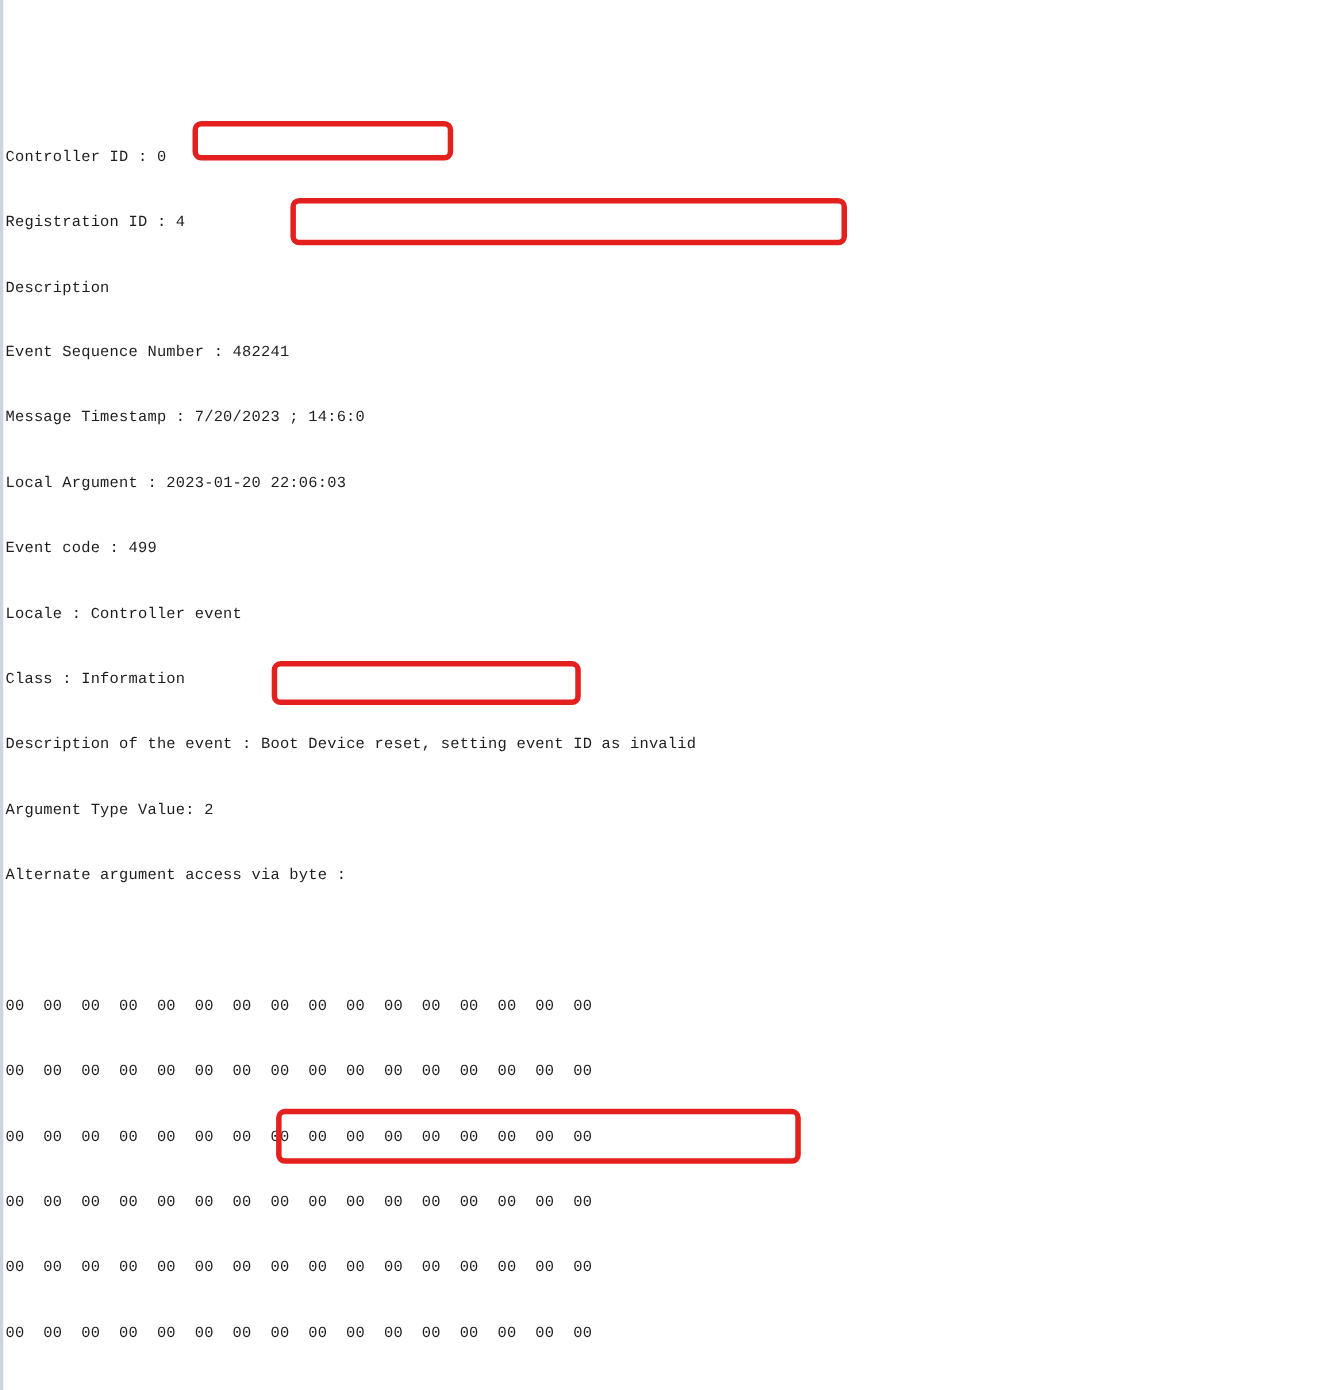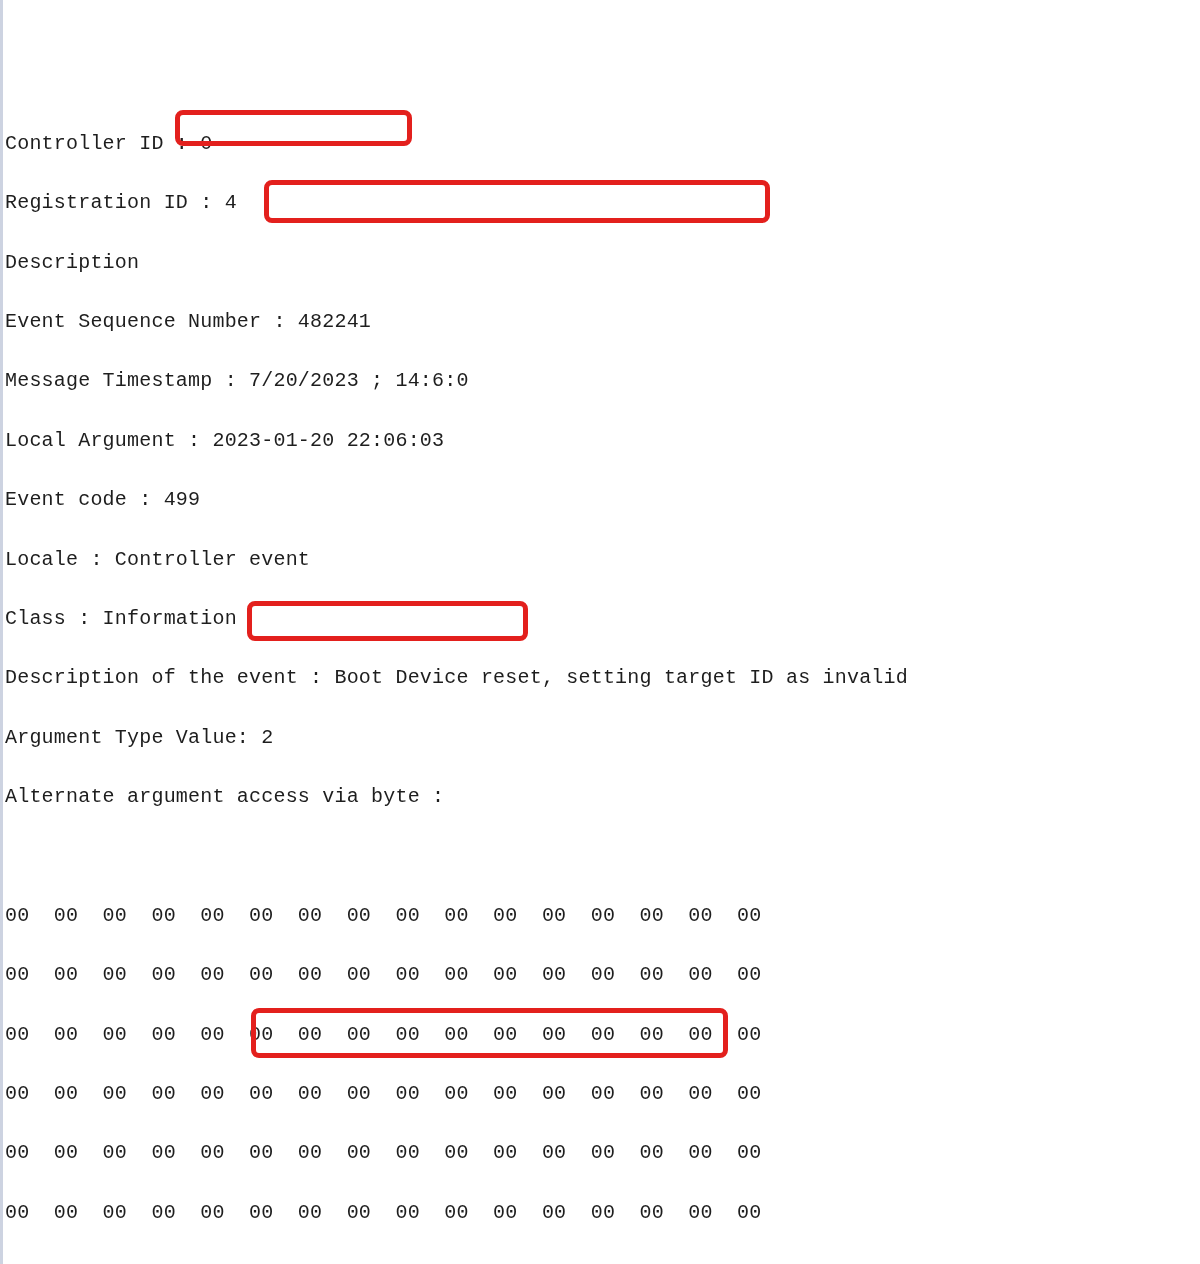--- a/index.html
+++ b/index.html
@@ -5,21 +5,21 @@
   html, body {
     margin: 0; padding: 0;
     width: 1200px; height: 1264px;
     background: #ffffff;
     overflow: hidden;
   }
   .viewport {
     position: relative;
     width: 1192px; height: 1264px;
     font-family: "Liberation Mono", "DejaVu Sans Mono", monospace;
-    font-size: 20px;
+    font-size: 14px;
     letter-spacing: 0.2px;
     line-height: 19.8px;
     color: #1e1e1e;
   }
   .left-strip {
     position: absolute; left: 0; top: 0;
     width: 3px; height: 1264px;
     background: #cdd3e1;
   }
   .log {
@@ -54,21 +54,21 @@
     <section>
       <div class="line">Controller ID : 0</div>
       <div class="line">Registration ID : 4</div>
       <div class="line">Description</div>
       <div class="line">Event Sequence Number : 482241</div>
       <div class="line">Message Timestamp : 7/20/2023 ; 14:6:0</div>
       <div class="line"><span>Local Argument : </span><span>2023-01-20 22:06:03</span></div>
       <div class="line">Event code : 499</div>
       <div class="line">Locale : Controller event</div>
       <div class="line">Class : Information</div>
-      <div class="line"><span>Description of the event : </span><span>Boot Device reset, setting target ID as invalid</span></div>
+      <div class="line"><span>Description of the event : </span><span>Boot Device reset, setting event ID as invalid</span></div>
       <div class="line">Argument Type Value: 2</div>
       <div class="line">Alternate argument access via byte :</div>
       <div class="line"></div>
       <div class="line">00  00  00  00  00  00  00  00  00  00  00  00  00  00  00  00</div>
       <div class="line">00  00  00  00  00  00  00  00  00  00  00  00  00  00  00  00</div>
       <div class="line">00  00  00  00  00  00  00  00  00  00  00  00  00  00  00  00</div>
       <div class="line">00  00  00  00  00  00  00  00  00  00  00  00  00  00  00  00</div>
       <div class="line">00  00  00  00  00  00  00  00  00  00  00  00  00  00  00  00</div>
       <div class="line">00  00  00  00  00  00  00  00  00  00  00  00  00  00  00  00</div>
       <div class="line"></div>

